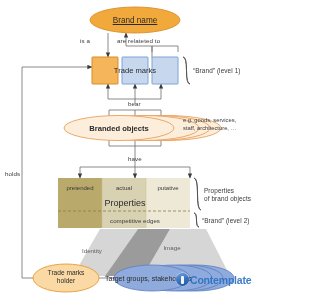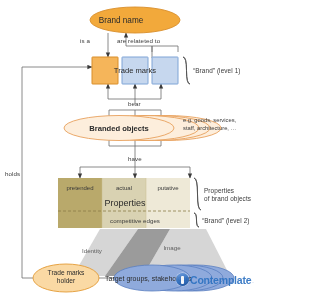--- a/index.html
+++ b/index.html
@@ -176,21 +176,21 @@
     <ellipse cx="66" cy="278" rx="33" ry="14" fill="#FAD9A4" stroke="#E39B35" stroke-width="0.9"></ellipse>
 
     <g>
       <ellipse cx="196" cy="278" rx="38" ry="13" fill="#8FAADC" stroke="#5B7FC0" stroke-width="0.8"></ellipse>
       <ellipse cx="185" cy="278" rx="38" ry="13" fill="#8FAADC" stroke="#5B7FC0" stroke-width="0.8"></ellipse>
       <ellipse cx="174" cy="278" rx="38" ry="13" fill="#8FAADC" stroke="#5B7FC0" stroke-width="0.8"></ellipse>
       <ellipse cx="152" cy="278" rx="38" ry="13" fill="#8FAADC" stroke="#5B7FC0" stroke-width="0.8"></ellipse>
     </g>
   </svg>
 
-  <div class="node-text brand-name-text" style="left:76px; top:12px; width:90px; height:16px;">Brand name</div>
+  <div class="node-text brand-name-text" style="left:90px; top:12px; width:90px; height:16px;text-decoration:underline;">Brand name</div>
 
   <div class="lbl" style="left:80px; top:37px;">is a</div>
 
   <div class="lbl" style="left:117px; top:37px;">are relateted to</div>
 
   <div class="node-text trade-marks-text" style="left:90px; top:63px; width:90px; height:14px;">Trade marks</div>
 
   <div class="lbl bracket-lbl" style="left:193px; top:67px;">“Brand” (level 1)</div>
 
   <div class="lbl" style="left:128px; top:100px;">bear</div>

